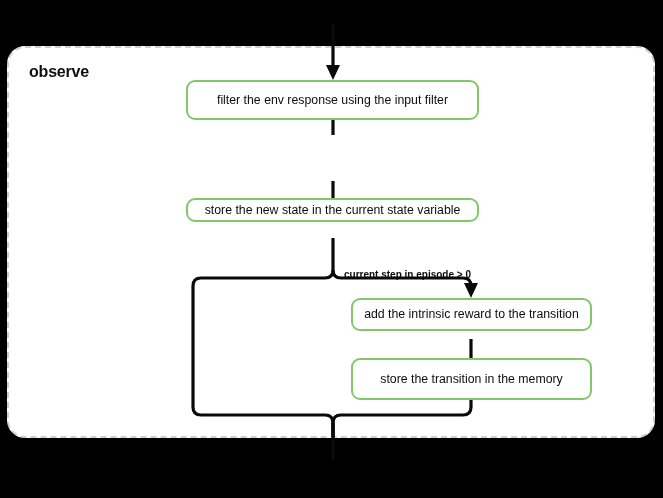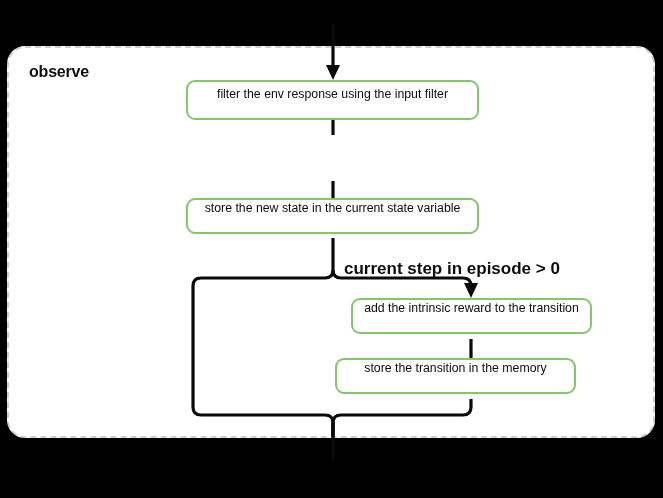--- a/index.html
+++ b/index.html
@@ -40,42 +40,42 @@
   }
 
   
   .node {
     position: absolute;
     box-sizing: border-box;
     background: #ffffff;
     border: 2.2px solid #84c76a;
     border-radius: 9px;
     display: flex;
-    align-items: flex-end;
+    align-items: center;
     justify-content: center;
     text-align: center;
     color: #0d0d0d;
     font-size: 12.3px;
     line-height: 15px;
-    padding: 16px 10px;
+    padding: 4px 10px;
   }
   .node-label { display: block; }
 
   #node-filter        { left: 186px; top: 80px;  width: 293px; height: 40px; }
   #node-create        { left: 186px; top: 135px; width: 293px; height: 46px; }
   #node-store-state   { left: 186px; top: 198px; width: 293px; height: 24px; }
-  #node-intrinsic     { left: 351px; top: 298px; width: 241px; height: 25px; }
-  #node-store-trans   { left: 335px; top: 358px; width: 241px; height: 28px; }
+  #node-intrinsic     { left: 351px; top: 298px; width: 241px; height: 33px; }
+  #node-store-trans   { left: 351px; top: 358px; width: 241px; height: 42px; }
 
   
   #edge-label-condition {
     position: absolute;
     left: 344px;
-    top: 259px;
-    font-size: 17px;
+    top: 269px;
+    font-size: 10px;
     font-weight: bold;
     color: #0d0d0d;
     white-space: nowrap;
   }
 
   
   #edges {
     position: absolute;
     left: 0;
     top: 0;

